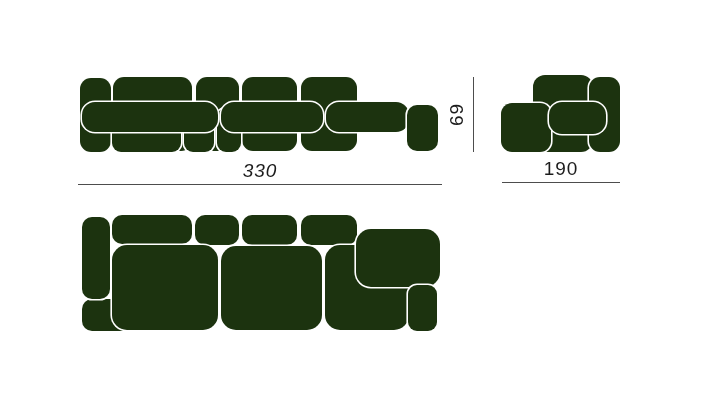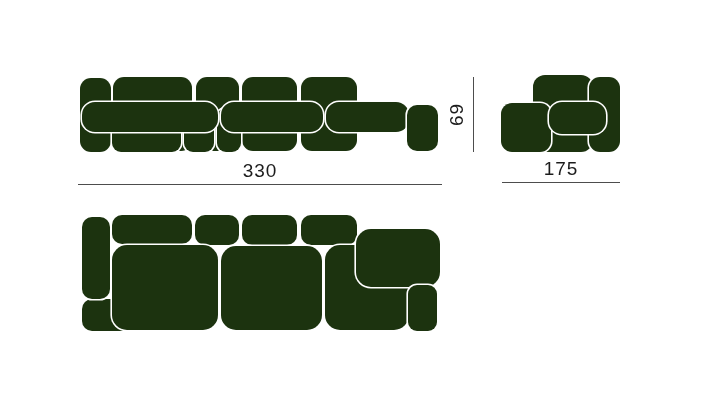--- a/index.html
+++ b/index.html
@@ -68,24 +68,24 @@
     <div class="b" style="left:195px;top:215px;width:44px;height:30px;border-radius:10px;z-index:2;"></div>
     <div class="b" style="left:242px;top:215px;width:55px;height:30px;border-radius:10px;z-index:2;"></div>
     <div class="b" style="left:301px;top:215px;width:56px;height:30px;border-radius:10px;z-index:2;"></div>
     <div class="b" style="left:112px;top:245px;width:106px;height:85px;border-radius:15px;z-index:3;"></div>
     <div class="b" style="left:221px;top:246px;width:101px;height:84px;border-radius:15px;z-index:3;"></div>
     <div class="b" style="left:325px;top:245px;width:84px;height:85px;border-radius:15px;z-index:3;"></div>
     <div class="b" style="left:356px;top:229px;width:84px;height:58px;border-radius:15px;z-index:4;"></div>
     <div class="b" style="left:408px;top:285px;width:29px;height:46px;border-radius:9px;z-index:5;"></div>
   </div>
 
-  <div class="dim-label" style="left:78px;top:161px;width:364px;">330</div>
+  <div class="dim-label" style="left:78px;top:161px;width:364px;font-style:italic;">330</div>
   <div class="dim-line-h" style="left:78px;top:184px;width:364px;"></div>
 
-  <div class="dim-label" style="left:502px;top:159px;width:118px;">175</div>
+  <div class="dim-label" style="left:502px;top:159px;width:118px;">190</div>
   <div class="dim-line-h" style="left:502px;top:182px;width:118px;"></div>
 
   <div class="dim-label-v" style="left:443px;top:77px;width:28px;height:75px;">
     <span>69</span>
   </div>
   <div class="dim-line-v" style="left:473px;top:77px;height:75px;"></div>
 
 </div>
 
 </body></html>

